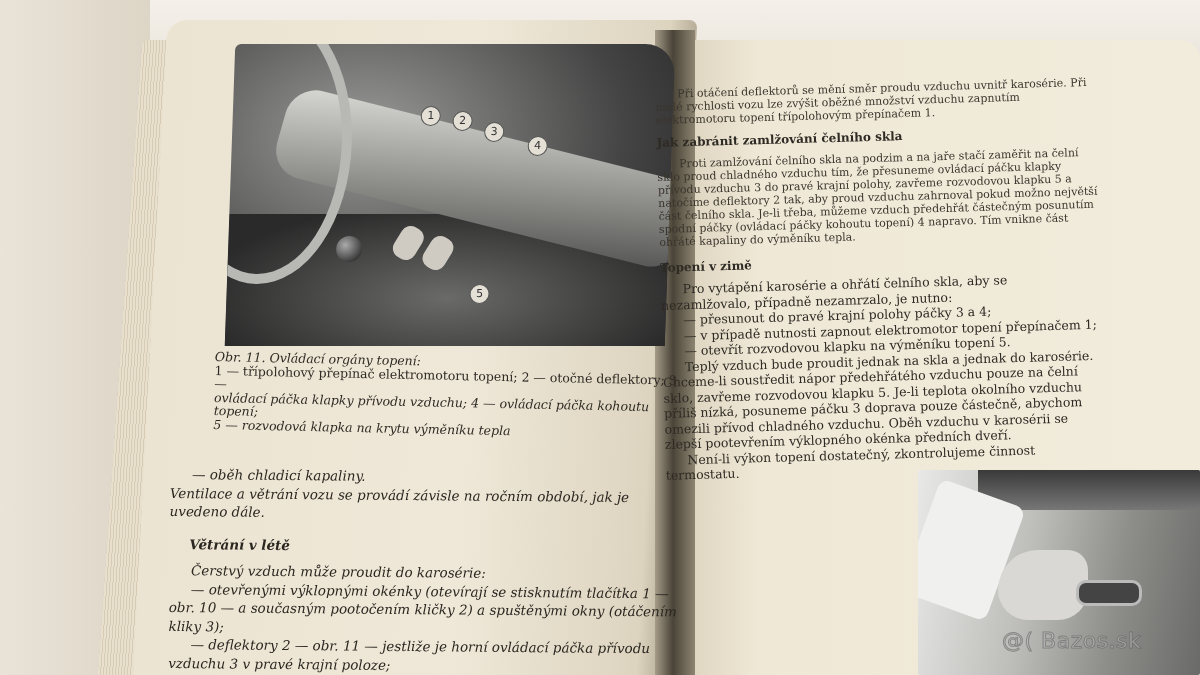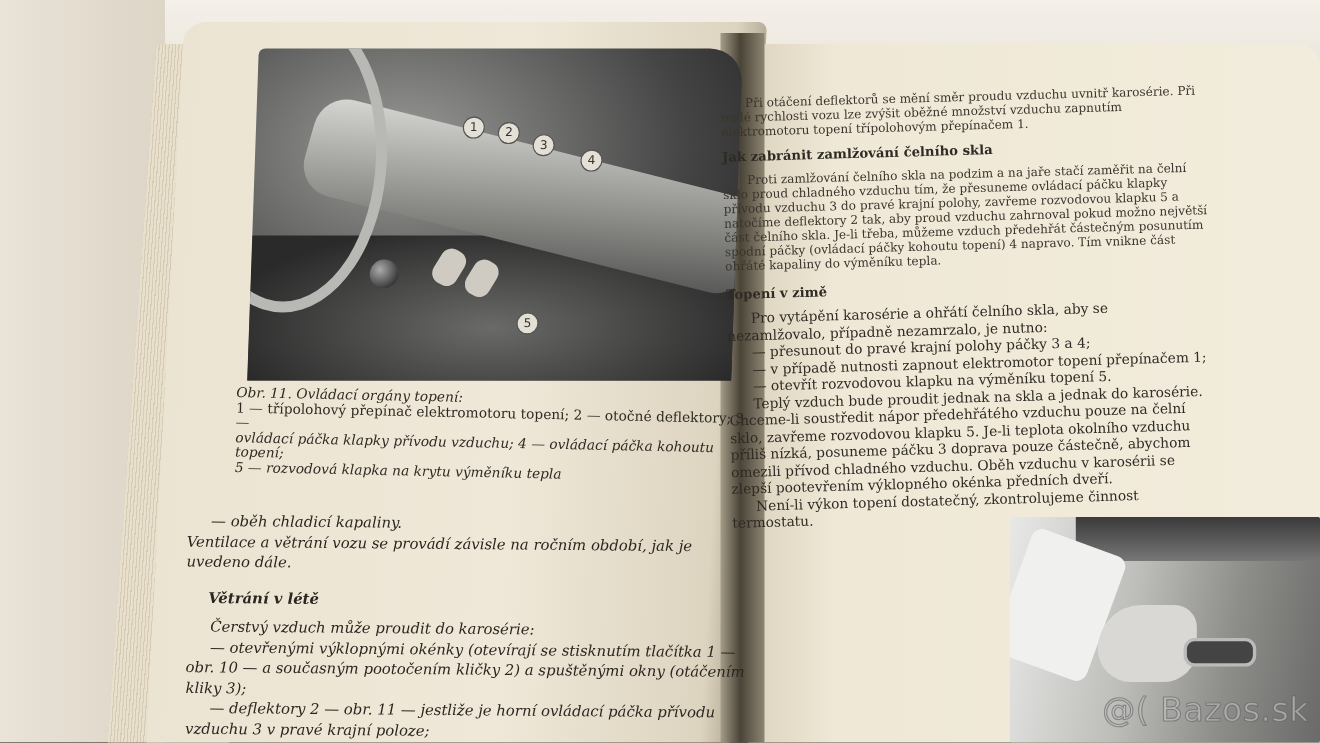--- a/index.html
+++ b/index.html
@@ -61,21 +61,21 @@
     overflow:hidden; border-radius:2px; }
   .right-photo .door { position:absolute; left:60px; top:0; width:240px; height:40px;
     background:linear-gradient(180deg,#3a3a3a,#777); }
   .right-photo .handle { position:absolute; left:158px; top:110px; width:60px; height:20px;
     border-radius:10px; background:#444; border:3px solid #bbb; }
   .right-photo .sleeve { position:absolute; left:0; top:20px; width:90px; height:120px;
     background:#f0f0ee; transform:rotate(20deg); border-radius:10px; }
   .right-photo .hand { position:absolute; left:80px; top:80px; width:90px; height:70px;
     background:#d9d8d4; border-radius:40px 20px 30px 30px; }
   .watermark { position:absolute; left:1002px; top:628px;
-    font-family:"DejaVu Sans",sans-serif; font-size:30px; color:rgba(190,190,190,0.7);
+    font-family:"DejaVu Sans",sans-serif; font-size:22px; color:rgba(190,190,190,0.7);
     -webkit-text-stroke:1px rgba(90,90,90,0.55); letter-spacing:0.5px; }
 </style>
 </head>
 <body>
 
 <div class="bg-top"></div>
 <div class="bg-left"></div>
 <div class="page-stack"></div>
 <div class="left-page"></div>
 <div class="right-page"></div>

